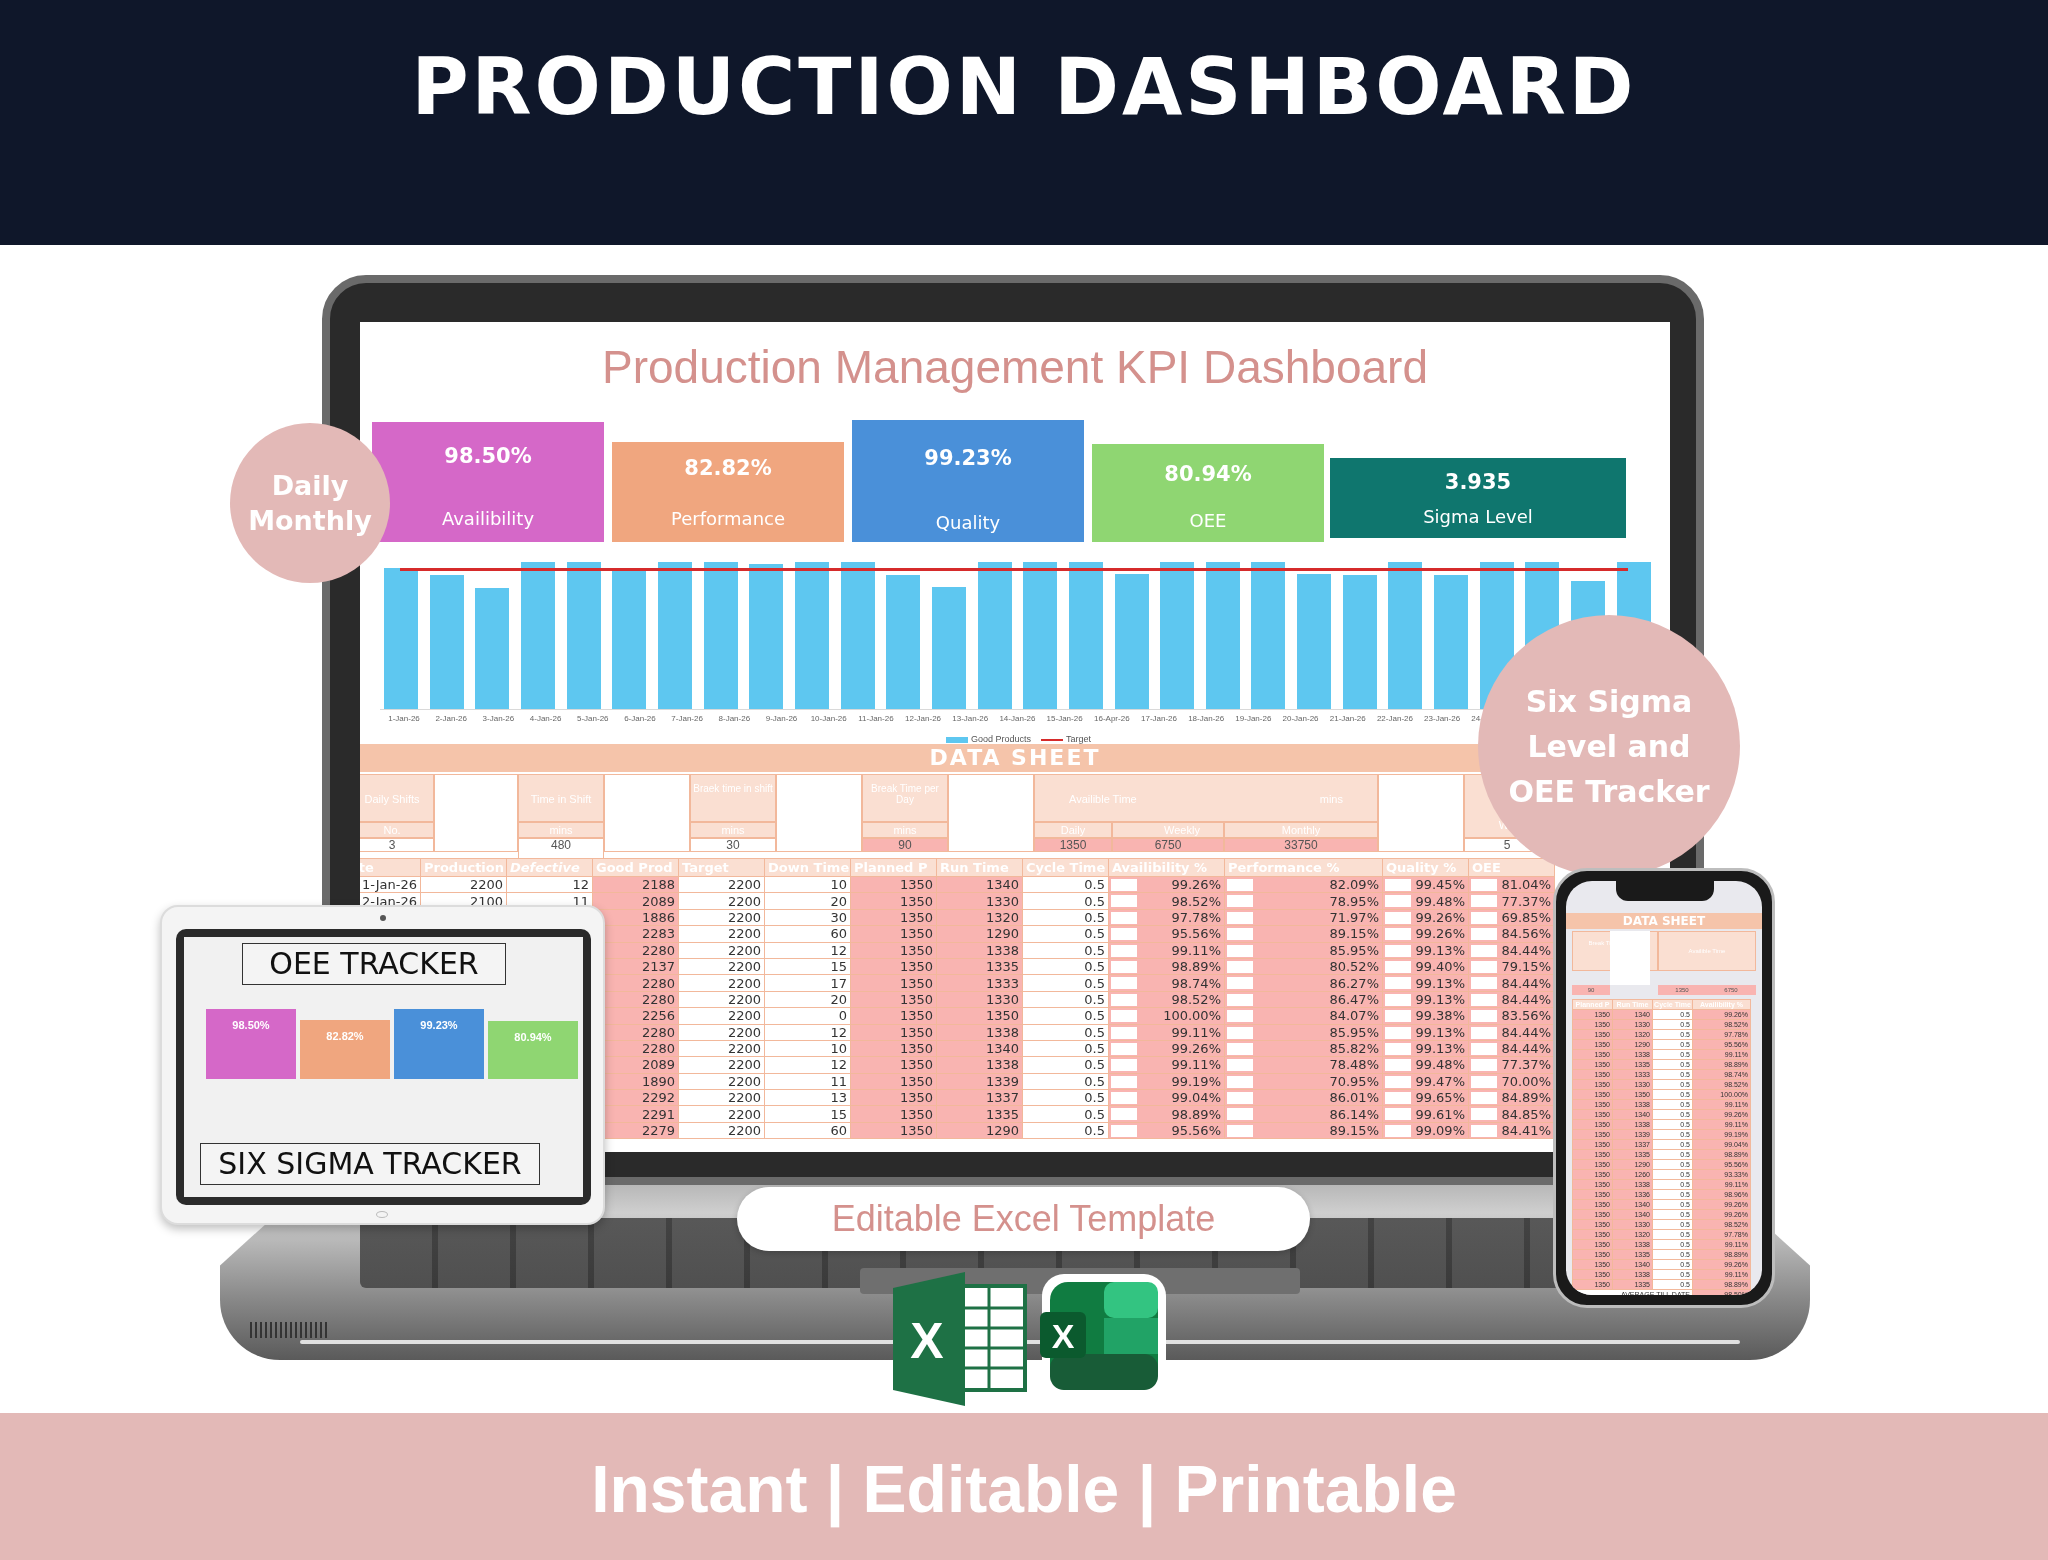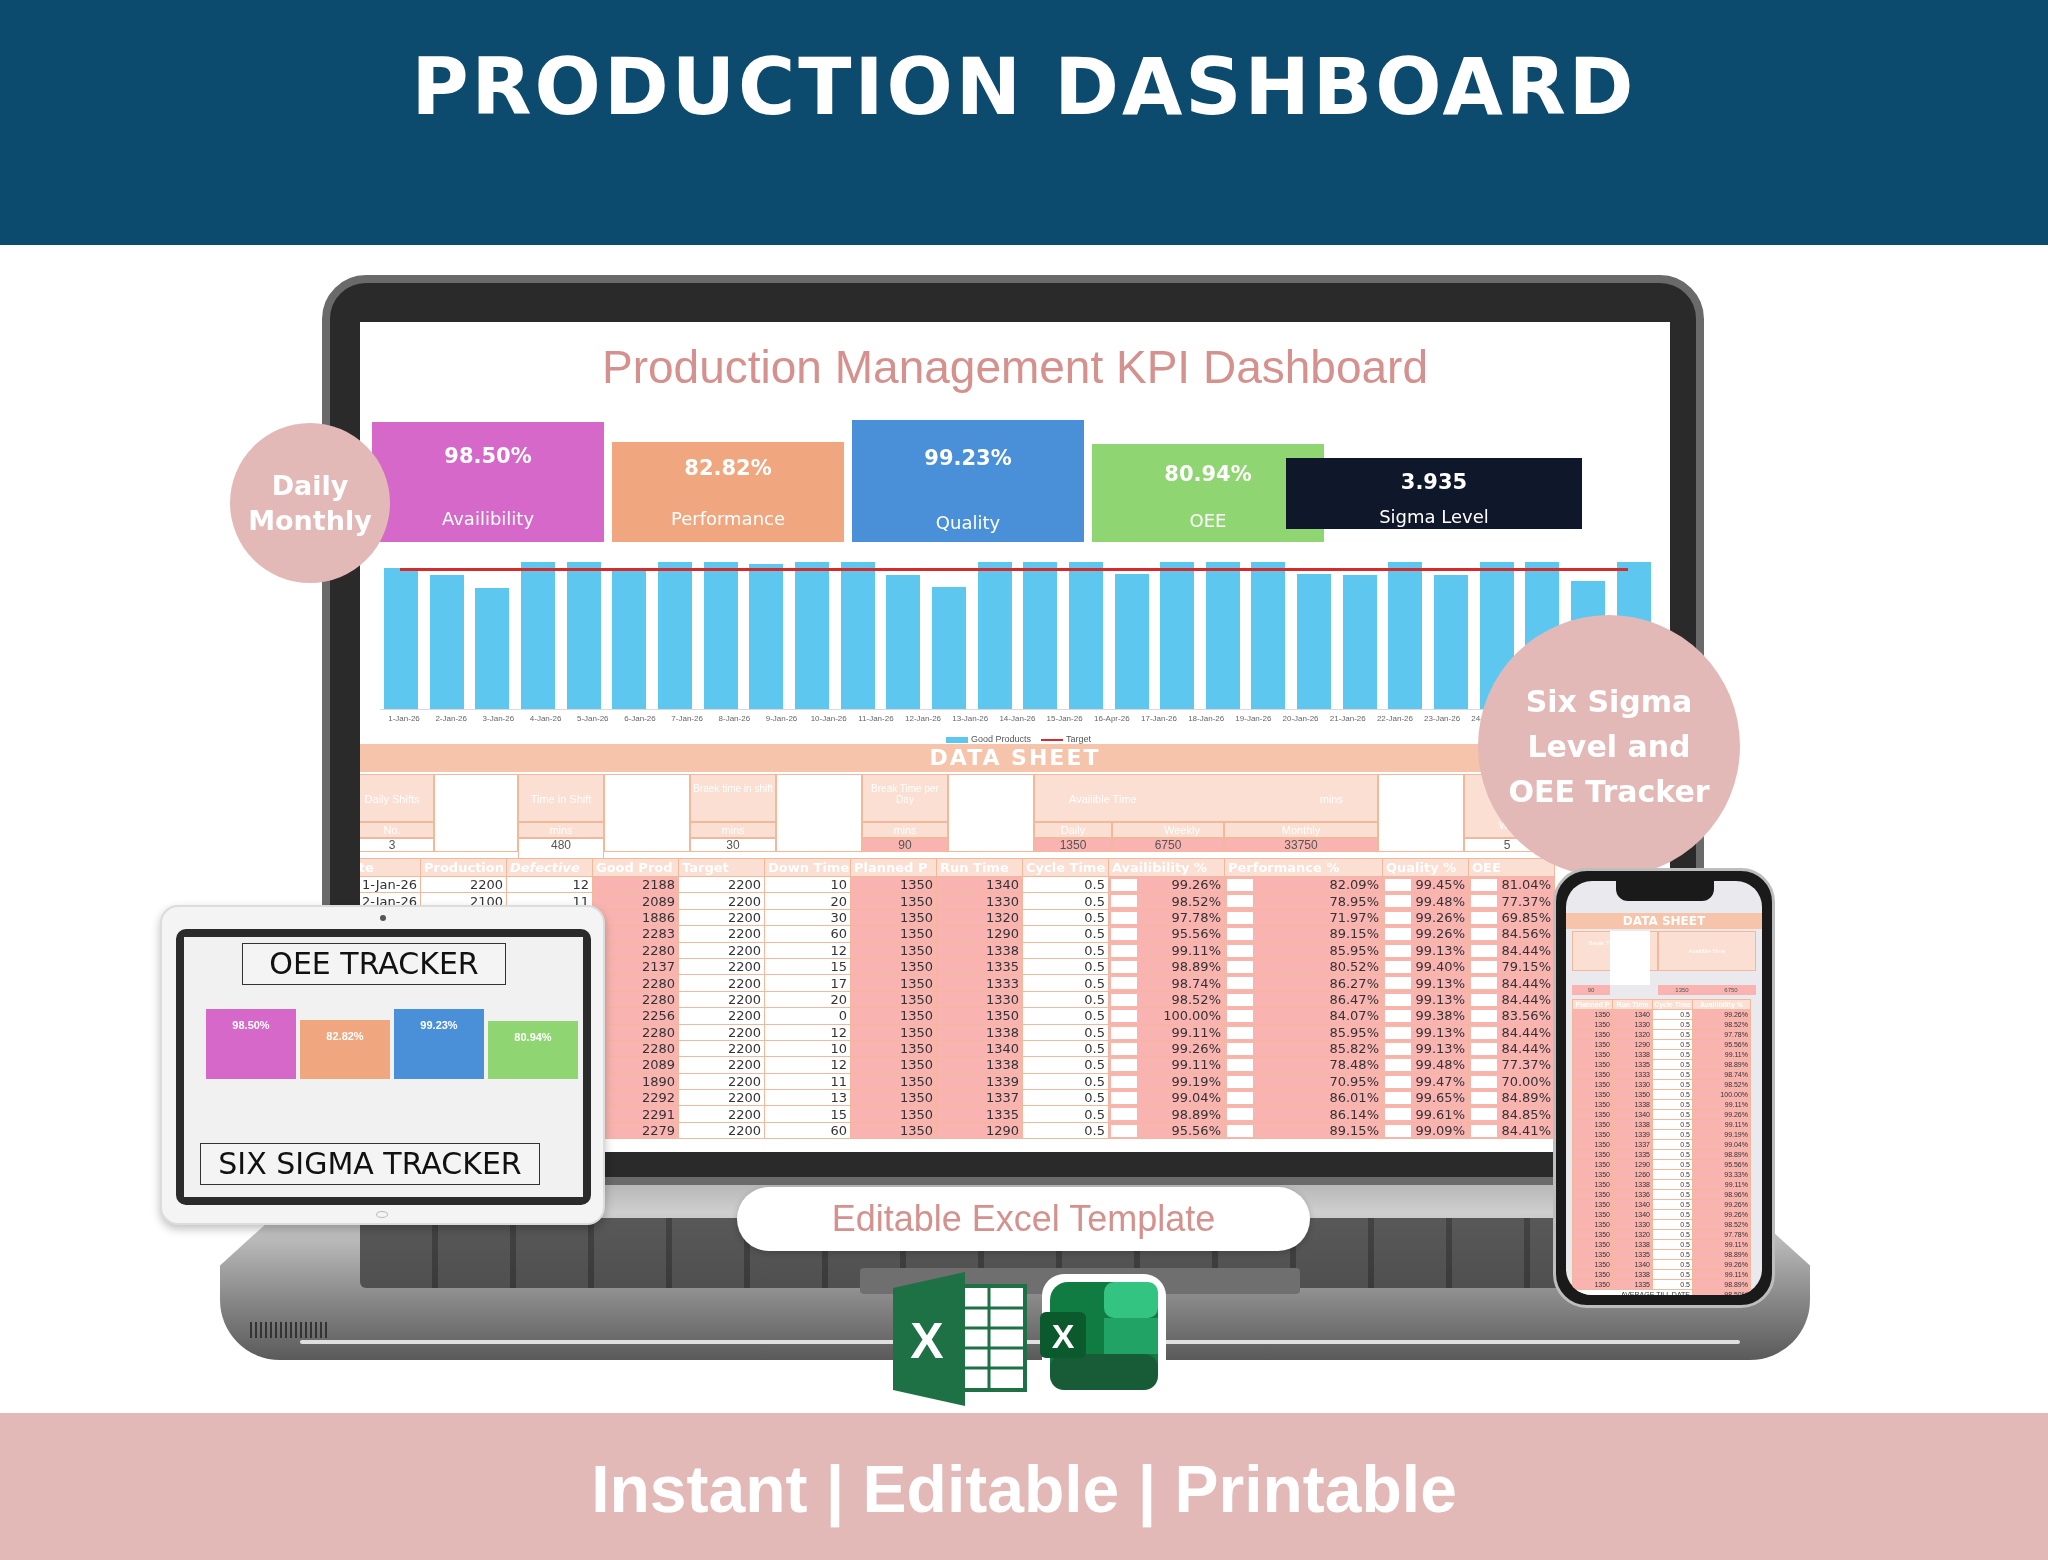--- a/index.html
+++ b/index.html
@@ -1,19 +1,19 @@
 <!DOCTYPE html>
 <html><head>
 <meta charset="utf-8">
 <style>
   * { box-sizing: border-box; margin: 0; padding: 0; }
   html, body { width: 2048px; height: 1560px; overflow: hidden; background: #ffffff; }
   body { position: relative; font-family: "Liberation Sans", sans-serif; }
 
-  .banner-top { position: absolute; left: 0; top: 0; width: 2048px; height: 245px; background: #0c4a6e; text-align: center; color: #fff; }
+  .banner-top { position: absolute; left: 0; top: 0; width: 2048px; height: 245px; background: #0f172a; text-align: center; color: #fff; }
   .banner-top .title { position: absolute; left: 0; right: 0; top: 42px; font-size: 78px; font-weight: 700; letter-spacing: 3px; font-family: "DejaVu Sans", sans-serif; }
   .banner-top .subtitle { position: absolute; left: 0; right: 0; top: 130px; font-size: 56px; font-weight: 400; }
 
   .banner-bottom { position: absolute; left: 0; top: 1413px; width: 2048px; height: 147px; background: #e3b9b7; text-align: center; color: #fff; }
   .banner-bottom .tag { position: absolute; left: 0; right: 0; top: 38px; font-size: 66px; font-weight: 700; }
 
   
   .laptop-lid { position: absolute; left: 322px; top: 275px; width: 1382px; height: 910px; background: #2a2a2a; border-radius: 44px 44px 0 0; border: 8px solid #6a6a6a; }
   .laptop-screen { position: absolute; left: 360px; top: 322px; width: 1310px; height: 830px; background: #ffffff; overflow: hidden; }
   .laptop-base { position: absolute; left: 220px; top: 1150px; width: 1590px; height: 210px; background: linear-gradient(#9a9a9a, #cfcfcf 30%, #8a8a8a 70%, #5a5a5a); border-radius: 24px 24px 60px 60px; clip-path: polygon(8% 0, 92% 0, 100% 55%, 100% 100%, 0 100%, 0 55%); }
@@ -104,21 +104,21 @@
     <div class="lbl" style="top:66px;">Performance</div>
   </div>
   <div class="kpi" style="left:492px;top:98px;width:232px;height:122px;background:#4a90d9;">
     <div class="val" style="top:26px;">99.23%</div>
     <div class="lbl" style="top:92px;">Quality</div>
   </div>
   <div class="kpi" style="left:732px;top:122px;width:232px;height:98px;background:#8fd672;">
     <div class="val" style="top:18px;">80.94%</div>
     <div class="lbl" style="top:66px;">OEE</div>
   </div>
-  <div class="kpi" style="left:926px;top:136px;width:296px;height:71px;background:#0f172a;">
+  <div class="kpi" style="left:970px;top:136px;width:296px;height:80px;background:#0f766e;">
     <div class="val" style="top:12px;">3.935</div>
     <div class="lbl" style="top:48px;">Sigma Level</div>
   </div>
 
   <div class="chart">
     <div class="bars" id="bars">
         <div class="bar" style="height: 141px;"></div>
         <div class="bar" style="height: 134px;"></div>
         <div class="bar" style="height: 121px;"></div>
         <div class="bar" style="height: 147px;"></div>

